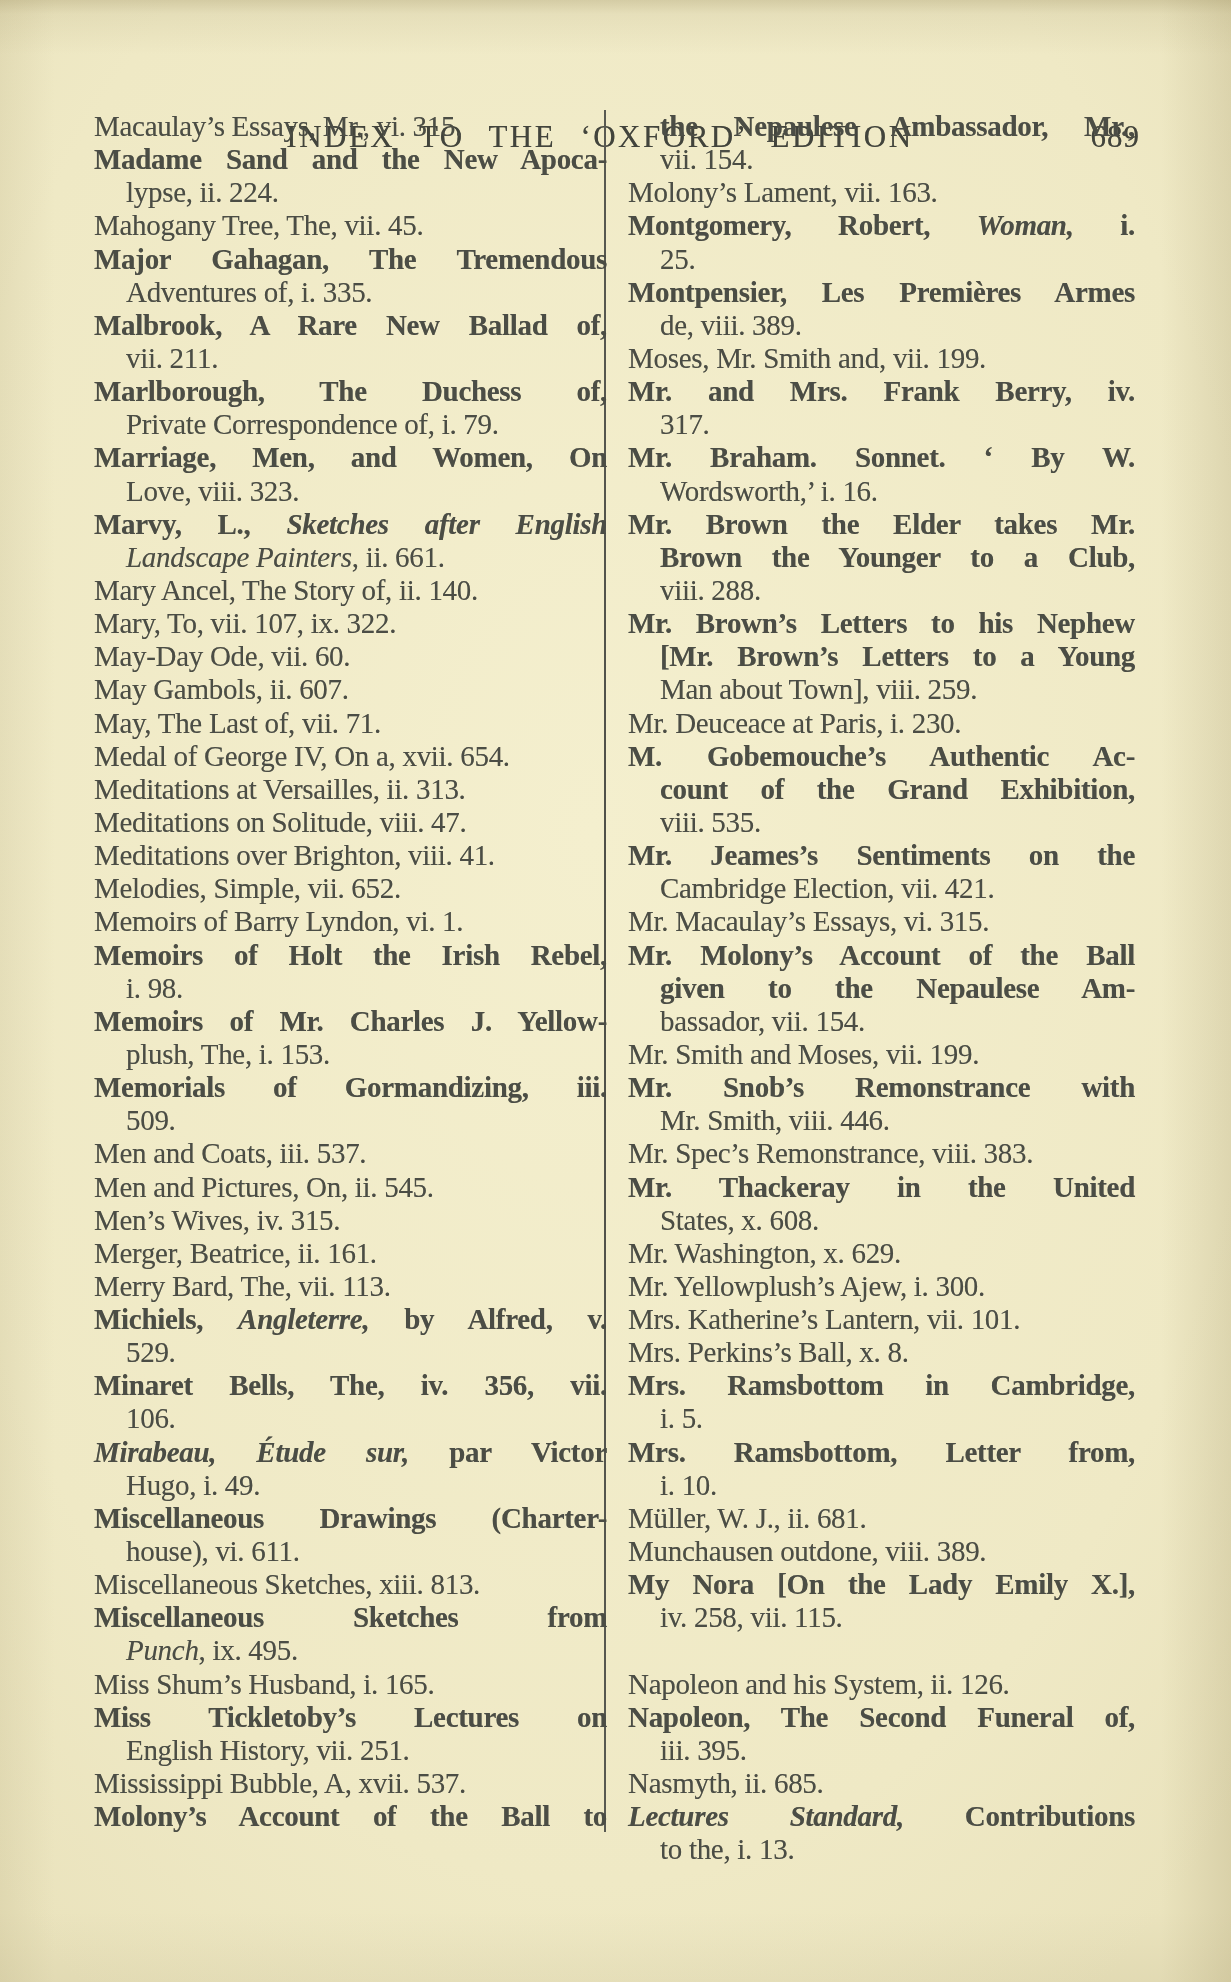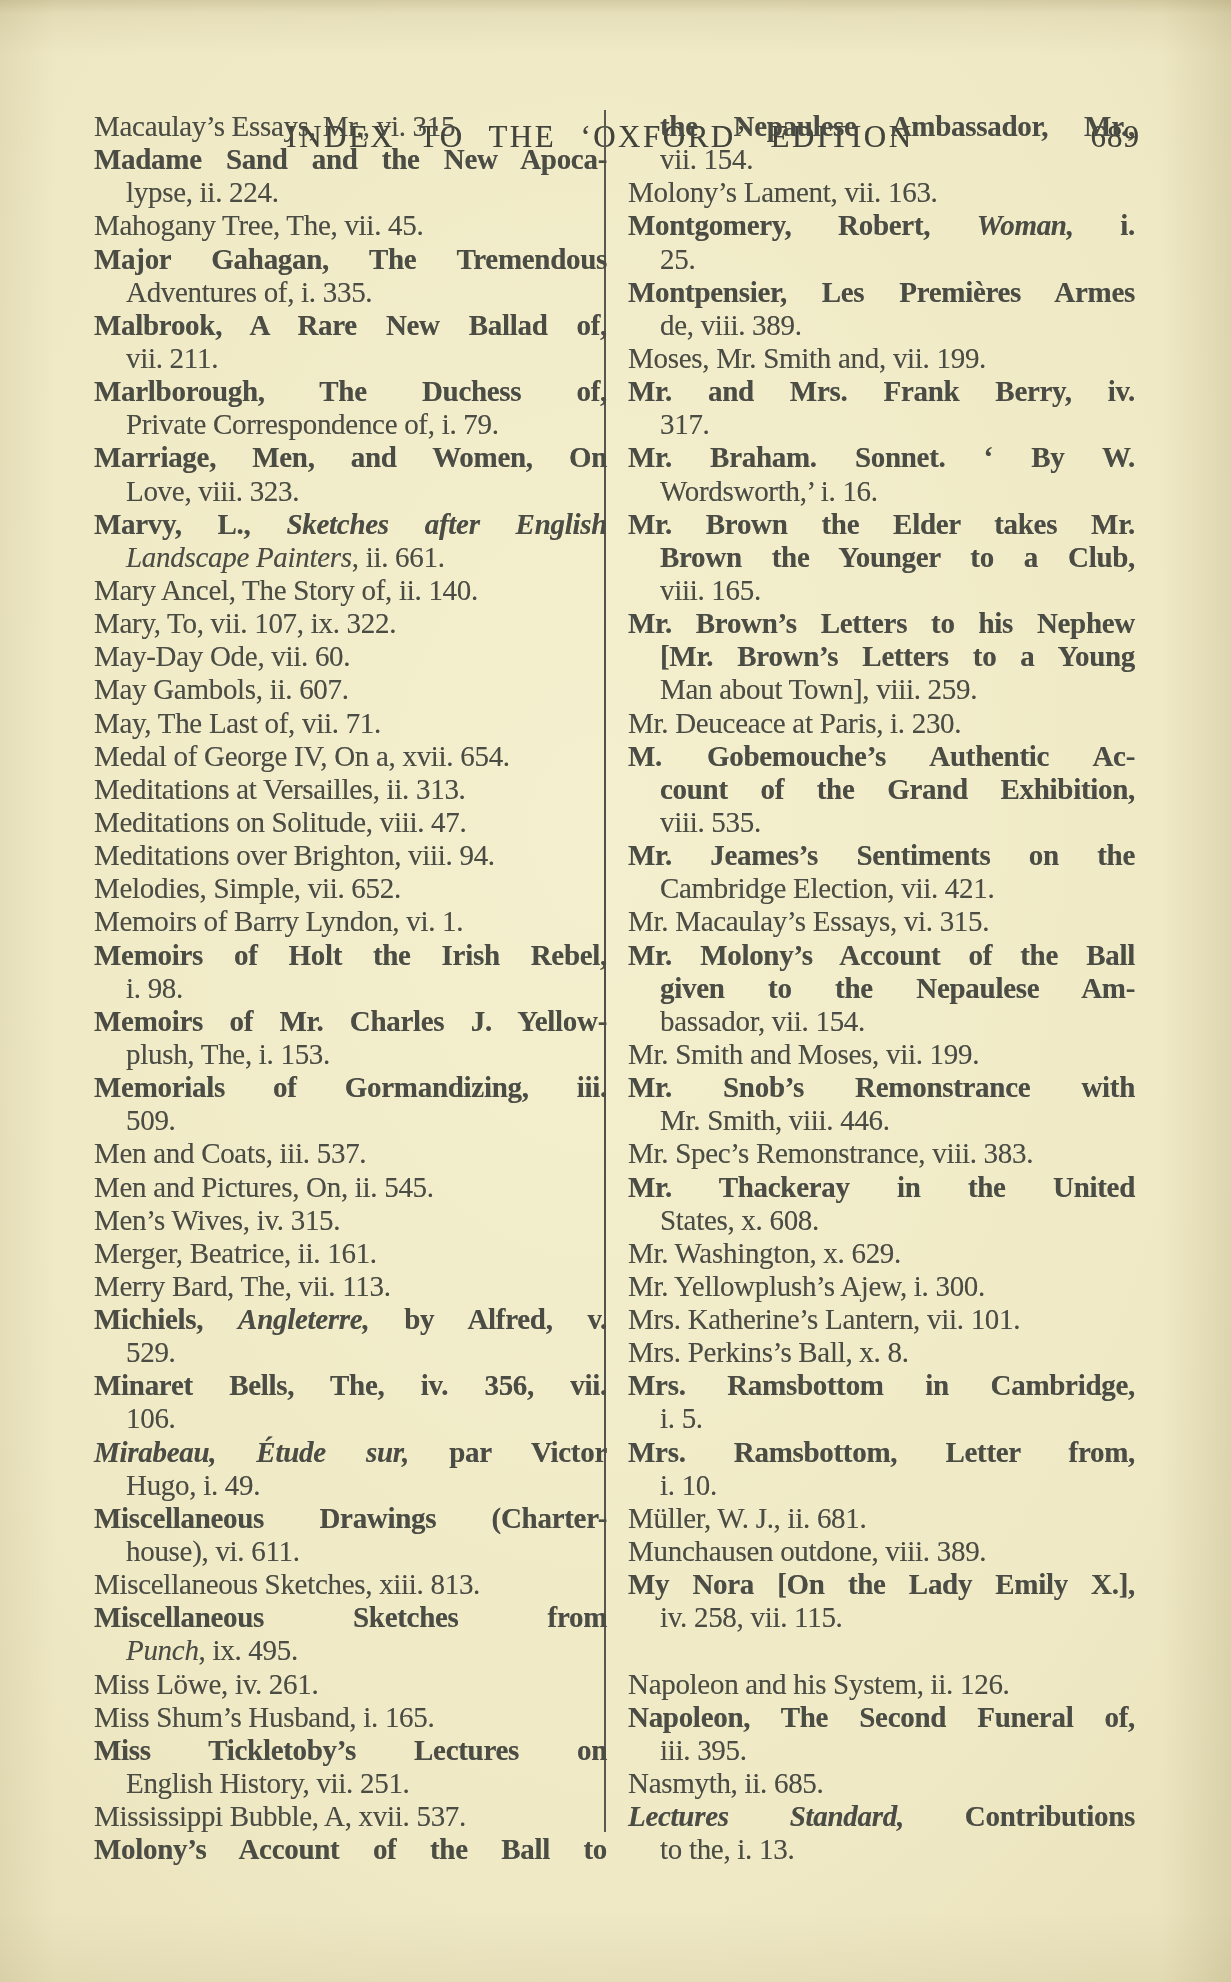--- a/index.html
+++ b/index.html
@@ -82,21 +82,21 @@
       <div class="line just"><span>Marvy, L., </span><span class="it">Sketches after English</span></div>
       <div class="line ind"><span class="it">Landscape Painters</span><span>, ii. 661.</span></div>
       <div class="line"><span>Mary Ancel, The Story of, ii. 140.</span></div>
       <div class="line"><span>Mary, To, vii. 107, ix. 322.</span></div>
       <div class="line"><span>May-Day Ode, vii. 60.</span></div>
       <div class="line"><span>May Gambols, ii. 607.</span></div>
       <div class="line"><span>May, The Last of, vii. 71.</span></div>
       <div class="line"><span>Medal of George IV, On a, xvii. 654.</span></div>
       <div class="line"><span>Meditations at Versailles, ii. 313.</span></div>
       <div class="line"><span>Meditations on Solitude, viii. 47.</span></div>
-      <div class="line"><span>Meditations over Brighton, viii. 94.</span></div>
+      <div class="line"><span>Meditations over Brighton, viii. 41.</span></div>
       <div class="line"><span>Melodies, Simple, vii. 652.</span></div>
       <div class="line"><span>Memoirs of Barry Lyndon, vi. 1.</span></div>
       <div class="line just"><span>Memoirs of Holt the Irish Rebel,</span></div>
       <div class="line ind"><span>i. 98.</span></div>
       <div class="line just"><span>Memoirs of Mr. Charles J. Yellow-</span></div>
       <div class="line ind"><span>plush, The, i. 153.</span></div>
       <div class="line just"><span>Memorials of Gormandizing, iii.</span></div>
       <div class="line ind"><span>509.</span></div>
       <div class="line"><span>Men and Coats, iii. 537.</span></div>
       <div class="line"><span>Men and Pictures, On, ii. 545.</span></div>
@@ -107,21 +107,20 @@
       <div class="line ind"><span>529.</span></div>
       <div class="line just"><span>Minaret Bells, The, iv. 356, vii.</span></div>
       <div class="line ind"><span>106.</span></div>
       <div class="line just"><span class="it">Mirabeau, Étude sur,</span><span> par Victor</span></div>
       <div class="line ind"><span>Hugo, i. 49.</span></div>
       <div class="line just"><span>Miscellaneous Drawings (Charter-</span></div>
       <div class="line ind"><span>house), vi. 611.</span></div>
       <div class="line"><span>Miscellaneous Sketches, xiii. 813.</span></div>
       <div class="line just"><span>Miscellaneous Sketches from</span></div>
       <div class="line ind"><span class="it">Punch</span><span>, ix. 495.</span></div>
-      <div class="line"><span>Miss Löwe, iv. 261.</span></div>
       <div class="line"><span>Miss Shum’s Husband, i. 165.</span></div>
       <div class="line just"><span>Miss Tickletoby’s Lectures on</span></div>
       <div class="line ind"><span>English History, vii. 251.</span></div>
       <div class="line"><span>Mississippi Bubble, A, xvii. 537.</span></div>
       <div class="line just"><span>Molony’s Account of the Ball to</span></div>
     </div>
   <div class="col col-right" id="col-right">
       <div class="line ind just"><span>the Nepaulese Ambassador, Mr.,</span></div>
       <div class="line ind"><span>vii. 154.</span></div>
       <div class="line"><span>Molony’s Lament, vii. 163.</span></div>
@@ -129,21 +128,21 @@
       <div class="line ind"><span>25.</span></div>
       <div class="line just"><span>Montpensier, Les Premières Armes</span></div>
       <div class="line ind"><span>de, viii. 389.</span></div>
       <div class="line"><span>Moses, Mr. Smith and, vii. 199.</span></div>
       <div class="line just"><span>Mr. and Mrs. Frank Berry, iv.</span></div>
       <div class="line ind"><span>317.</span></div>
       <div class="line just"><span>Mr. Braham. Sonnet. ‘ By W.</span></div>
       <div class="line ind"><span>Wordsworth,’ i. 16.</span></div>
       <div class="line just"><span>Mr. Brown the Elder takes Mr.</span></div>
       <div class="line ind just"><span>Brown the Younger to a Club,</span></div>
-      <div class="line ind"><span>viii. 165.</span></div>
+      <div class="line ind"><span>viii. 288.</span></div>
       <div class="line just"><span>Mr. Brown’s Letters to his Nephew</span></div>
       <div class="line ind just"><span>[Mr. Brown’s Letters to a Young</span></div>
       <div class="line ind"><span>Man about Town], viii. 259.</span></div>
       <div class="line"><span>Mr. Deuceace at Paris, i. 230.</span></div>
       <div class="line just"><span>M. Gobemouche’s Authentic Ac-</span></div>
       <div class="line ind just"><span>count of the Grand Exhibition,</span></div>
       <div class="line ind"><span>viii. 535.</span></div>
       <div class="line just"><span>Mr. Jeames’s Sentiments on the</span></div>
       <div class="line ind"><span>Cambridge Election, vii. 421.</span></div>
       <div class="line"><span>Mr. Macaulay’s Essays, vi. 315.</span></div>

